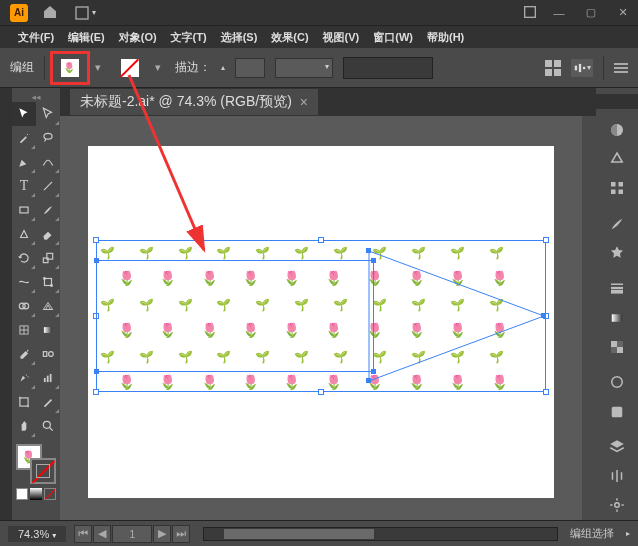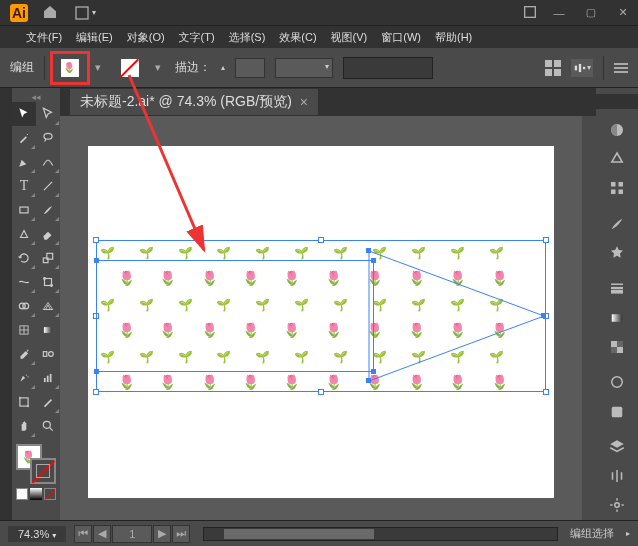--- a/index.html
+++ b/index.html
@@ -1,28 +1,28 @@
 <!DOCTYPE html>
 <html><head>
 <meta charset="utf-8">
 <style>
 * { margin: 0; padding: 0; box-sizing: border-box; font-family: "Microsoft YaHei", sans-serif; }
 body { width: 638px; height: 546px; background: #323232; color: #ccc; font-size: 11px; overflow: hidden; position: relative; }
 
 
 .titlebar { height: 26px; background: #323232; display: flex; align-items: center; padding: 0 4px; border-bottom: 1px solid #222; }
-.app-icon { width: 18px; height: 18px; background: #ff9a00; color: #3b1a00; font-weight: bold; font-size: 14px; display: flex; align-items: center; justify-content: center; border-radius: 3px; margin: 0 6px; }
+.app-icon { width: 18px; height: 18px; background: #ff9a00; color: #3b1a00; font-weight: bold; font-size: 10px; display: flex; align-items: center; justify-content: center; border-radius: 3px; margin: 0 6px; }
 .titlebar svg { width: 16px; height: 16px; }
 .titlebar-spacer { flex: 1; }
 .search-box { display: flex; align-items: center; background: #2a2a2a; border: 1px solid #222; padding: 2px 6px; width: 140px; color: #888; gap: 4px; }
 .win-btns { display: flex; gap: 10px; margin-left: 10px; }
 .win-btn { width: 22px; height: 16px; display: flex; align-items: center; justify-content: center; color: #aaa; }
 
 
-.menubar { height: 22px; background: #323232; display: flex; align-items: center; padding: 0 20px; gap: 2px; }
+.menubar { height: 22px; background: #323232; display: flex; align-items: center; padding: 0 12px; gap: 2px; font-weight: bold; }
 .menu-item { padding: 2px 6px; color: #ddd; cursor: pointer; }
 
 
 .optionsbar { height: 40px; background: #4a4a4a; display: flex; align-items: center; padding: 0 10px; gap: 10px; border-bottom: 1px solid #222; }
 .option-label { color: #ddd; font-size: 12px; }
 .divider { width: 1px; height: 24px; background: #333; }
 .swatch-wrap { width: 30px; height: 24px; background: #4a4a4a; display: flex; align-items: center; justify-content: center; }
 .swatch-wrap.highlighted { outline: 3px solid #e33; outline-offset: 2px; }
 .swatch { width: 18px; height: 18px; background: #fff; display: flex; align-items: center; justify-content: center; position: relative; }
 .swatch-tulip { font-size: 10px; }

